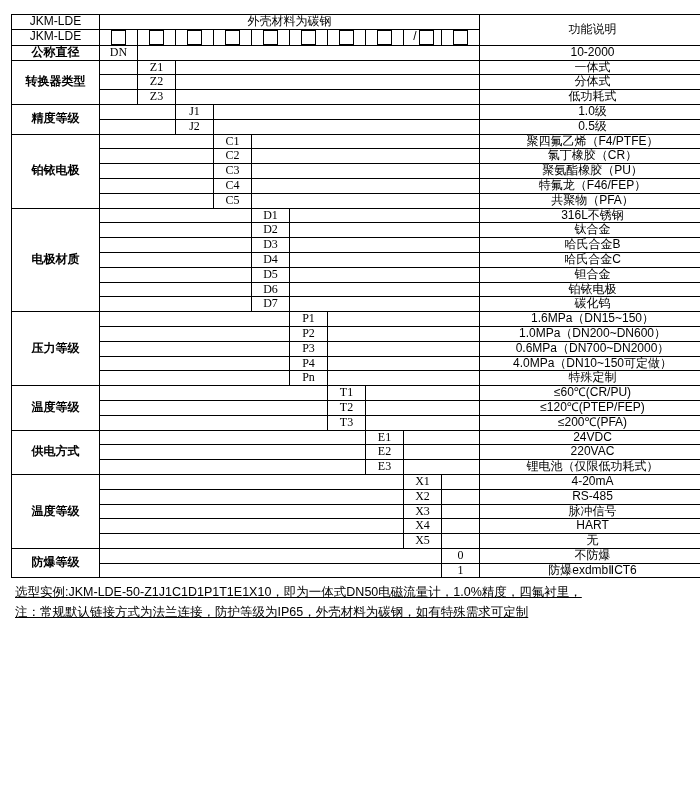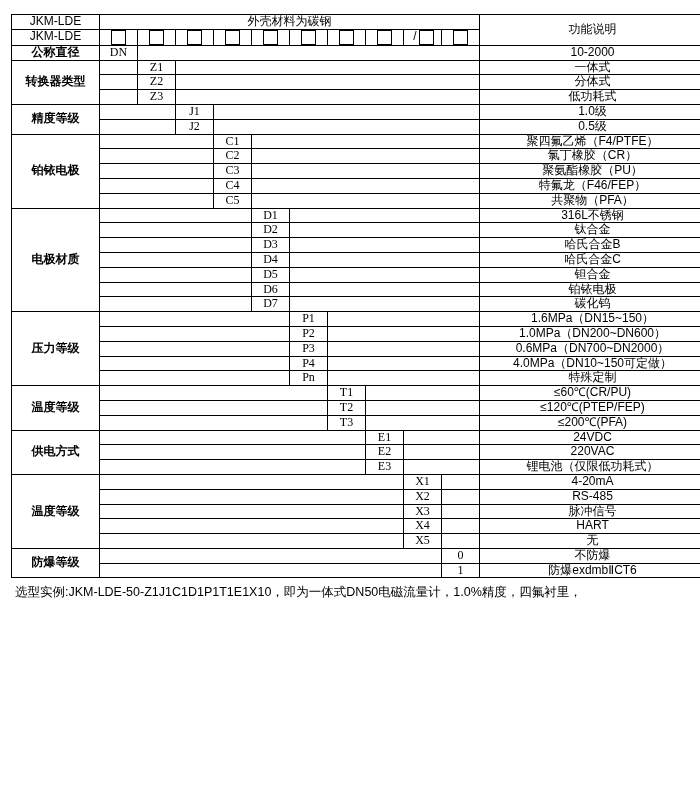--- a/index.html
+++ b/index.html
@@ -7,21 +7,21 @@
   .wrap{width:678px;margin:14px auto 0 auto;}
   table.sel{border-collapse:collapse;width:100%;table-layout:fixed;}
   table.sel td{border:1px solid #000;padding:0;text-align:center;vertical-align:middle;font-size:12px;line-height:1.15;}
   .lbl{font-size:13px;font-weight:bold;}
   .hdr{font-size:14px;}
   .code{font-size:12px;font-family:Liberation Serif, serif;}
   .desc{font-size:12.5px;}
   .box{display:inline-block;width:13px;height:13px;border:1px solid #000;vertical-align:middle;}
   .slashcell span.sl{display:inline-block;margin:0 2px;}
   .note{font-size:12.5px;line-height:1.55;margin-top:5px;padding-left:4px;}
-  .note div{white-space:pre;}
+  .note div{white-space:pre;text-decoration:underline;}
 </style>
 </head>
 <body>
 
 <div class="wrap">
 <table class="sel">
   <colgroup>
     <col style="width:88px">
     <col style="width:38px">
         <col style="width:38px">
@@ -286,14 +286,15 @@
   <tr>
     <td colspan="9"></td>
     <td class="code">1</td>
     <td class="desc">防爆exdmbⅡCT6</td>
   </tr>
 </tbody>
     </table>
 
 <div class="note">
   <div>选型实例:JKM-LDE-50-Z1J1C1D1P1T1E1X10，即为一体式DN50电磁流量计，1.0%精度，四氟衬里，</div>
+  <div>注：常规默认链接方式为法兰连接，防护等级为IP65，外壳材料为碳钢，如有特殊需求可定制</div>
 </div>
 </div>
 
 </body></html>

